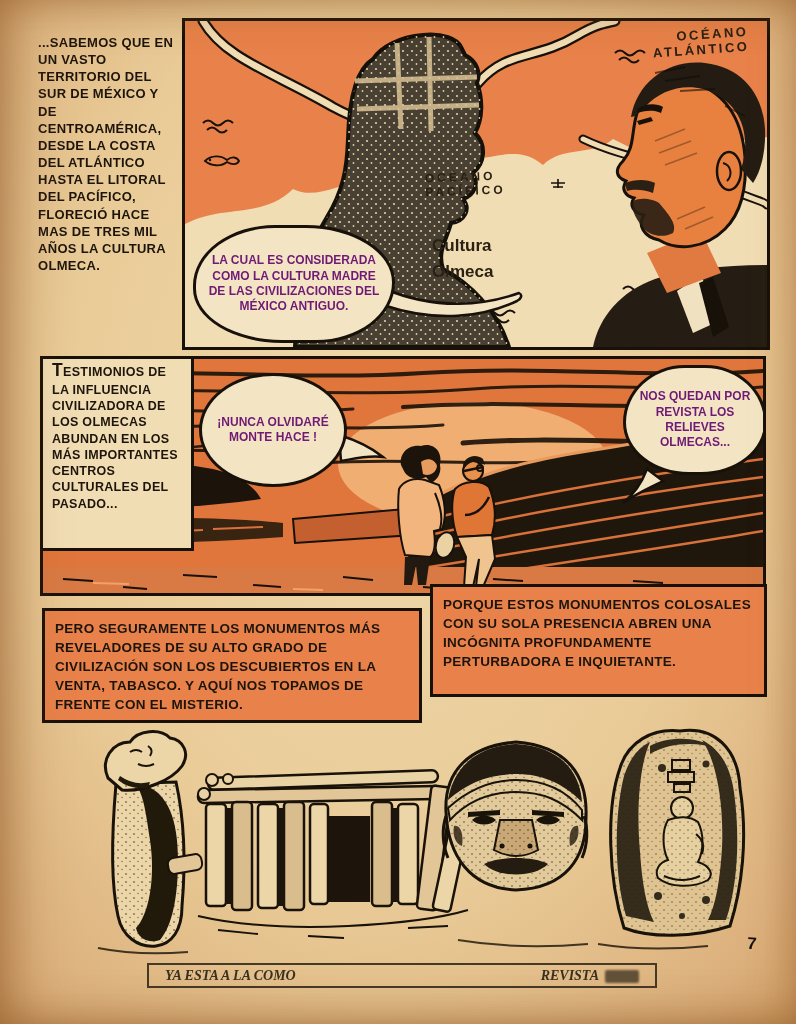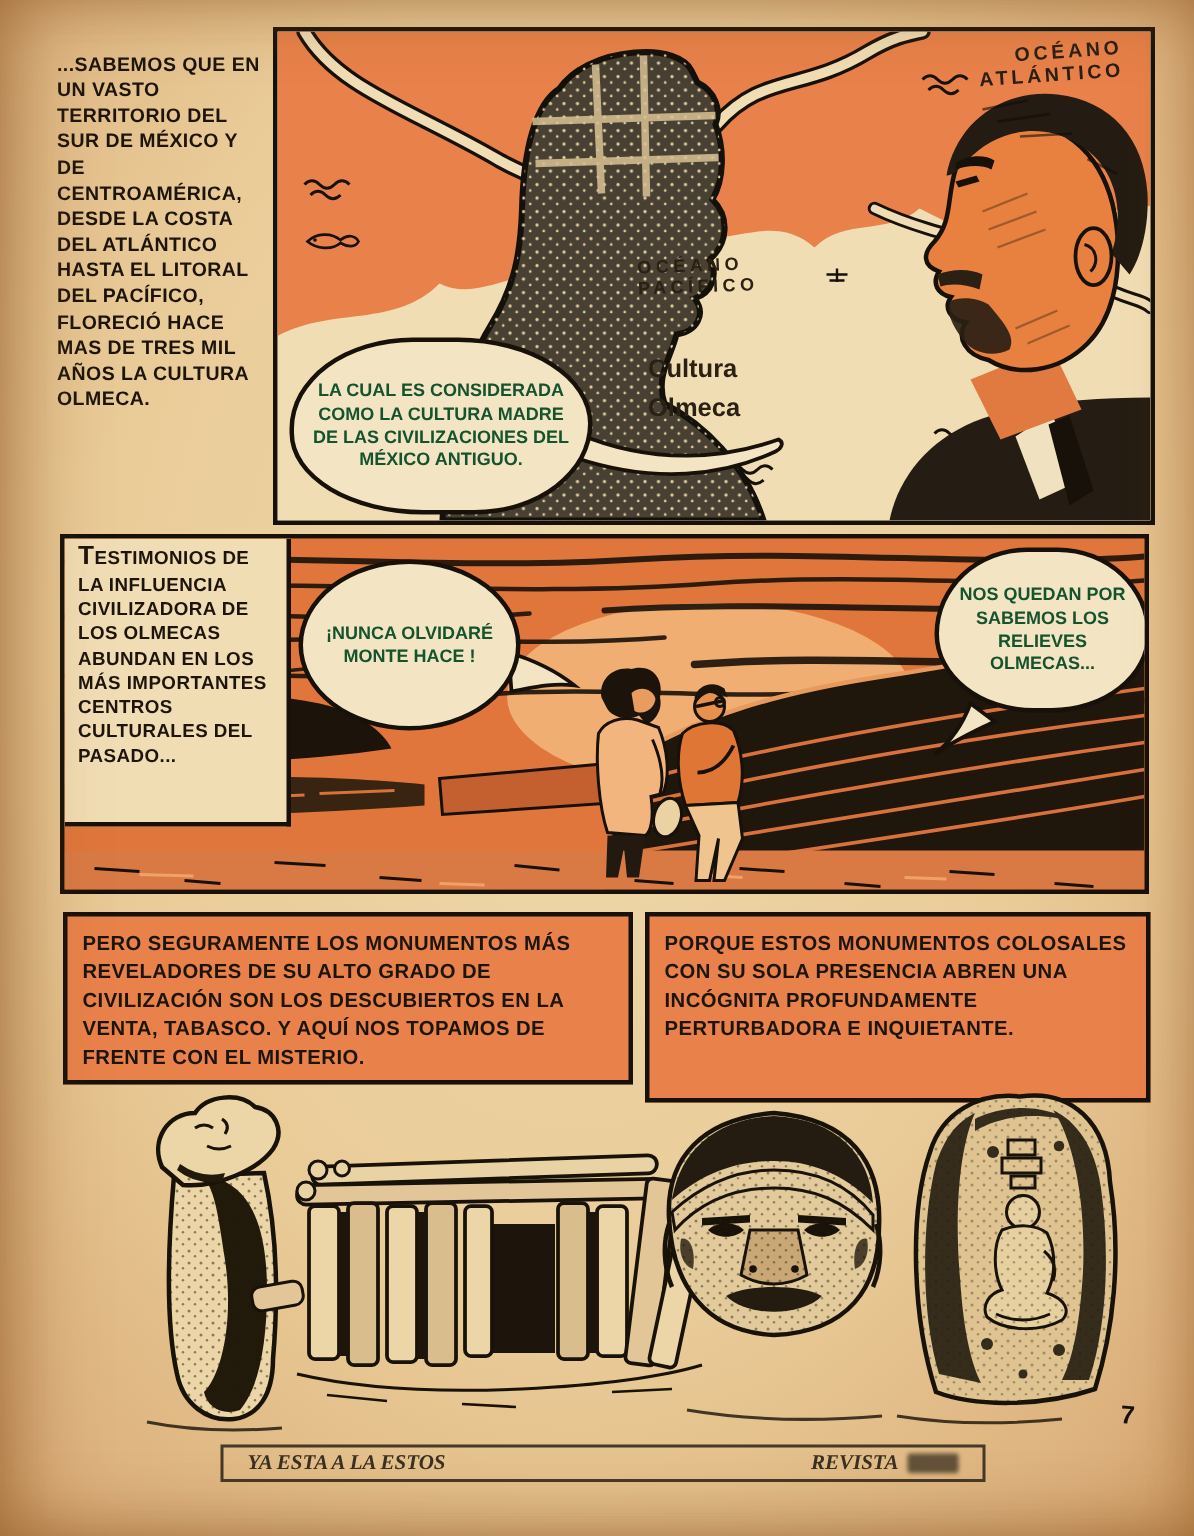--- a/index.html
+++ b/index.html
@@ -11,21 +11,21 @@
                inset -20px 0 45px -20px rgba(150,95,45,.38),
                inset 0 24px 48px -22px rgba(150,95,45,.42),
                inset 0 -24px 48px -26px rgba(140,85,35,.5);}
   .comictext{font-weight:700;color:#1d150c;letter-spacing:.3px;}
   .panel{position:absolute;border:3px solid #17110a;background:#f1ddb4;box-sizing:border-box;overflow:hidden;}
   .panel svg{position:absolute;left:0;top:0;width:100%;height:100%;}
   .narration{position:absolute;left:38px;top:34px;width:136px;font-size:13px;line-height:1.32;}
   .maplabel{position:absolute;font-weight:700;color:#2a2013;z-index:5;}
   .bubble{position:absolute;background:#f3e5c4;border:3.5px solid #17110a;box-sizing:border-box;
     display:flex;align-items:center;justify-content:flex-start;text-align:center;z-index:6;
-    font-size:12px;line-height:1.28;font-weight:700;color:#14532d;}
+    font-size:12px;line-height:1.28;font-weight:700;color:#701a75;}
   .captionbox{position:absolute;background:#e8824a;border:3px solid #17110a;box-sizing:border-box;
     padding:9px 10px;font-size:13.5px;line-height:1.4;}
   .captionbox .comictext::first-letter, .p2cap::first-letter{font-size:140%;}
   .footerbar{position:absolute;left:147px;top:963px;width:510px;height:25px;border:2px solid #453927;
     box-sizing:border-box;display:flex;align-items:center;justify-content:space-between;padding:0 16px;
     font-family:"Liberation Serif",serif;font-style:italic;font-weight:700;font-size:14px;color:#3b3122;z-index:10;}
   .smudge{display:inline-block;width:34px;height:13px;background:#3a3020;opacity:.75;border-radius:2px;
     filter:blur(1.3px);margin-left:6px;vertical-align:middle;}
   .pagenum{position:absolute;left:747px;top:934px;font-size:17px;font-weight:700;color:#17110a;transform:rotate(4deg);z-index:10;}
   .p2cap{position:absolute;left:0;top:0;width:151px;height:192px;background:#f1ddb4;border:3px solid #17110a;
@@ -197,28 +197,28 @@
       </g>
 
       <path fill="#f3e5c4" stroke="#17110a" stroke-width="2.5" d="M296,76 C316,82 330,90 340,98 C324,96 310,100 298,102 Z"></path>
       <path fill="#f3e5c4" stroke="#17110a" stroke-width="2.5" d="M604,110 C598,126 590,136 580,144 C594,134 608,128 620,122 Z"></path>
     </svg>
     <div class="p2cap comictext">TESTIMONIOS DE LA INFLUENCIA CIVILIZADORA DE LOS OLMECAS ABUNDAN EN LOS MÁS IMPORTANTES CENTROS CULTURALES DEL PASADO...</div>
     <div class="bubble" style="left:156px;top:14px;width:148px;height:114px;padding:16px 14px;border-radius:50%;">
       <span>¡NUNCA OLVIDARÉ MONTE HACE !</span>
     </div>
     <div class="bubble" style="left:580px;top:6px;width:144px;height:110px;padding:12px 10px;border-radius:45% 45% 48% 48% / 55% 55% 50% 50%;">
-      <span>NOS QUEDAN POR SABEMOS LOS RELIEVES OLMECAS...</span>
+      <span>NOS QUEDAN POR REVISTA LOS RELIEVES OLMECAS...</span>
     </div>
   </div>
 
   <div class="captionbox comictext" style="left:42px;top:608px;width:380px;height:115px;">
     <span class="comictext">PERO SEGURAMENTE LOS MONUMENTOS MÁS REVELADORES DE SU ALTO GRADO DE CIVILIZACIÓN SON LOS DESCUBIERTOS EN LA VENTA, TABASCO. Y AQUÍ NOS TOPAMOS DE FRENTE CON EL MISTERIO.</span>
   </div>
-  <div class="captionbox comictext" style="left:430px;top:608px;width:337px;height:127px;">
+  <div class="captionbox comictext" style="left:430px;top:584px;width:337px;height:113px;">
     <span class="comictext">PORQUE ESTOS MONUMENTOS COLOSALES CON SU SOLA PRESENCIA ABREN UNA INCÓGNITA PROFUNDAMENTE PERTURBADORA E INQUIETANTE.</span>
   </div>
 
   <svg style="position:absolute;left:38px;top:716px;width:728px;height:244px;z-index:3;" viewBox="0 0 728 244">
     <defs>
       <pattern id="stipD2" width="8" height="8" patternUnits="userSpaceOnUse">
         <circle cx="2" cy="2" r="1" fill="#241c10"></circle>
           <circle cx="6" cy="5.5" r="0.8" fill="#241c10"></circle>
       </pattern>
     </defs>
@@ -310,20 +310,20 @@
     <g stroke="#181208" stroke-width="2" fill="none" opacity=".8">
       <path d="M60,232 q40,8 90,4"></path>
         <path d="M420,224 q60,10 130,4"></path>
         <path d="M560,228 q50,8 110,2"></path>
     </g>
   </svg>
 
   <div class="pagenum">7</div>
 
   <div class="footerbar">
-    <span>YA ESTA A LA ESTOS</span>
+    <span>YA ESTA A LA COMO</span>
     <span>
       <span>REVISTA</span><span class="smudge"></span>
     </span>
   </div>
 
   <div class="vignette"></div>
 </div>
 
 </body></html>

